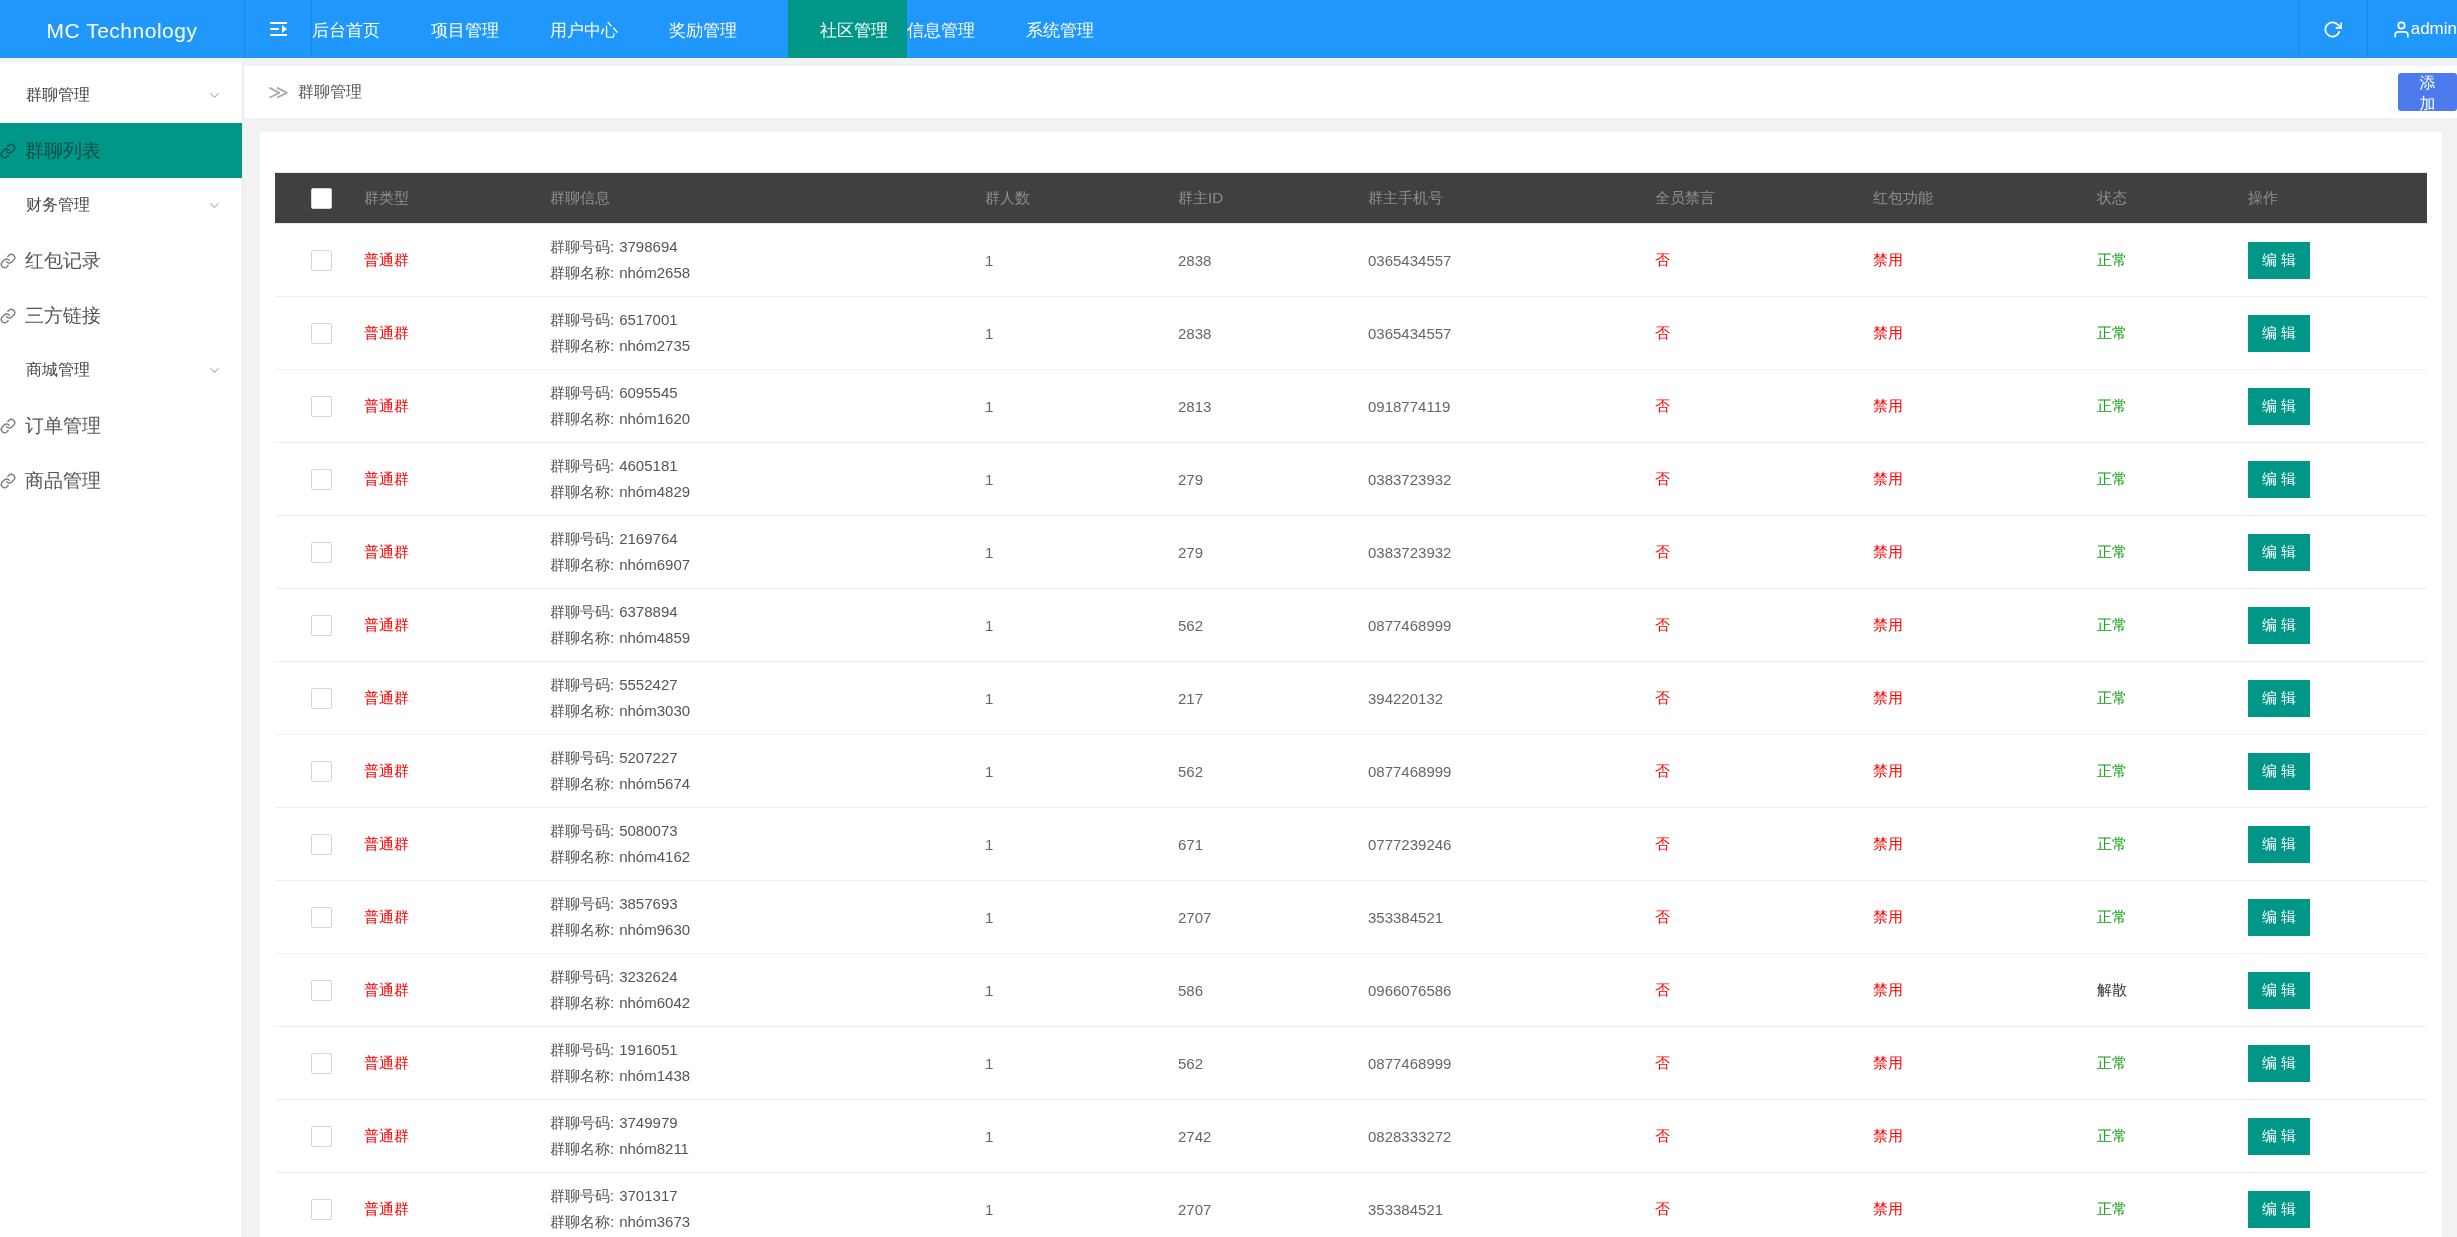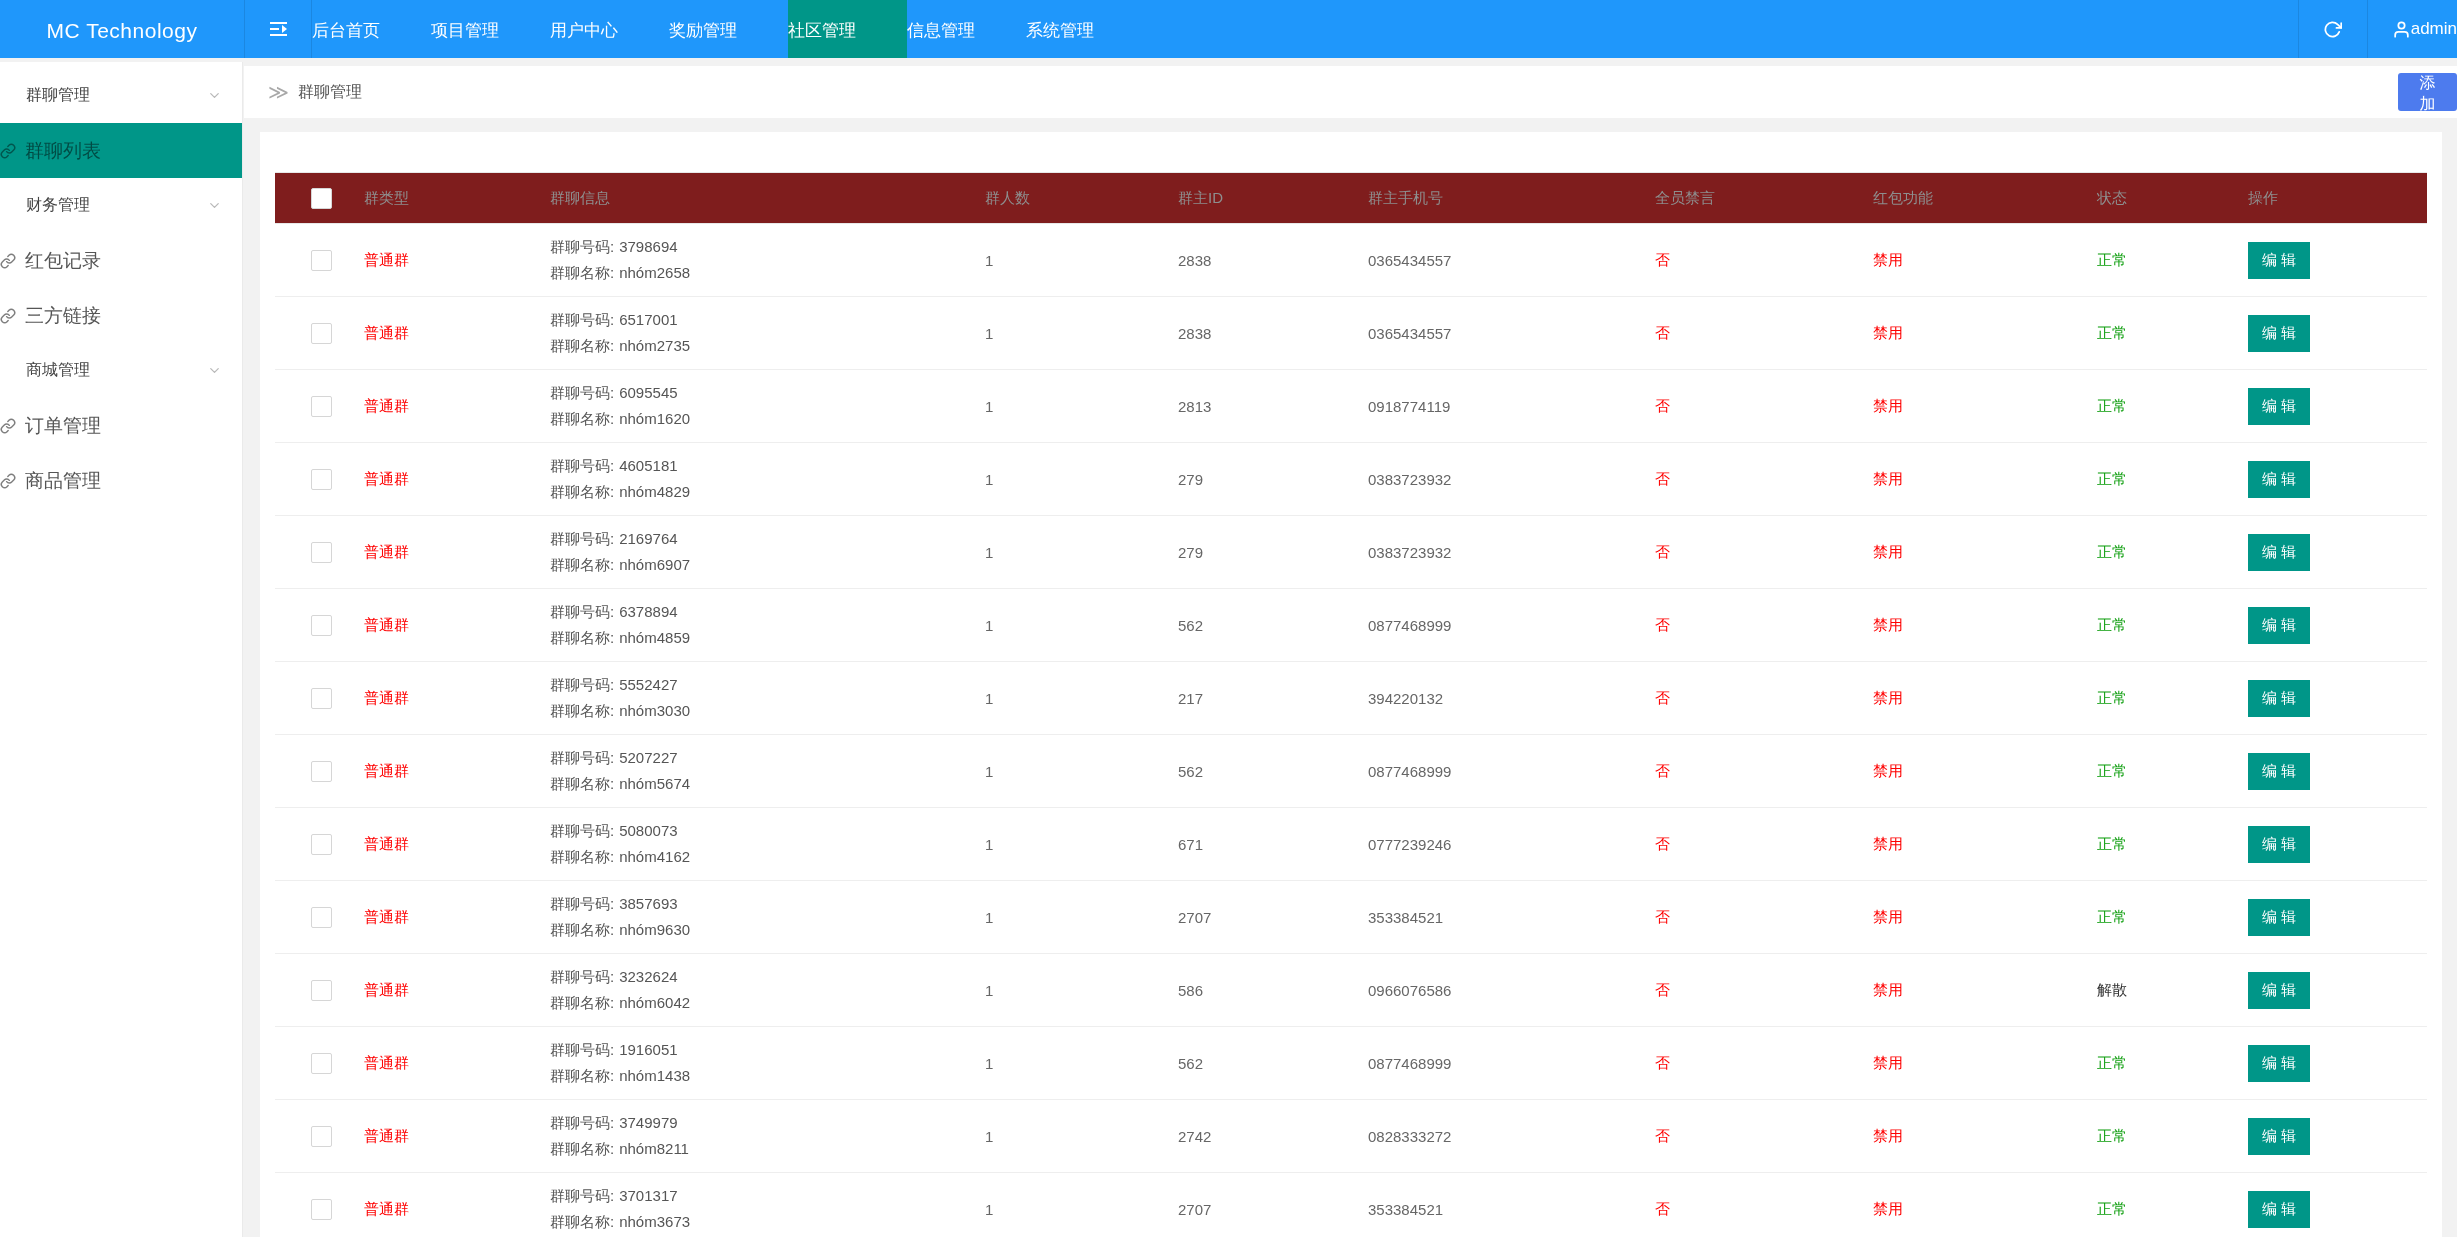--- a/index.html
+++ b/index.html
@@ -25,21 +25,21 @@
   .bar { height:2px; background:#fff; margin:4px 0; }
   .bar.mid { width:9px; position:relative; }
   .bar.mid::after {
     content:''; position:absolute; right:-8px; top:-3px; width:0; height:0;
     border-left:5px solid #fff; border-top:4px solid transparent; border-bottom:4px solid transparent;
   }
   .nav-items { display:flex; }
   .nav-item {
     width:119px; text-align:left; line-height:62px; font-size:17px; cursor:pointer;
   }
-  .nav-item.active { background:var(--active-teal,#009688); }
+  .nav-item.active { background:var(--active-teal,#009688);padding-left:32px; }
   .nav-right { margin-left:auto; display:flex; align-items:stretch; }
   .icon-btn {
     width:70px; display:flex; align-items:center; justify-content:center;
     border-left:1px solid rgba(0,0,0,.1); border-right:1px solid rgba(0,0,0,.1); cursor:pointer;
   }
   .nav-user { display:flex; align-items:center; gap:0; padding-left:24px; font-size:17px; cursor:pointer; }
   
   .sidebar {
     position:absolute; left:0; top:62px; bottom:0; width:243px; background:#fff;
     border-right:1px solid #eaeaea; padding-top:6px; z-index:2;
@@ -65,21 +65,21 @@
   .crumb-label { color:#555; font-size:16px; }
   .add-btn {
     position:absolute; left:2154px; top:7px; height:38px; padding:0 17px;
     background:var(--add-button-blue,#4d7bee); color:#fff; border:none; border-radius:3px;
     font-size:16px; font-family:inherit; cursor:pointer;
   }
   .card {
     margin:14px 15px 0 16px; background:#fff; padding:40px 15px 0 15px; height:1200px;
   }
   table { border-collapse:collapse; table-layout:fixed; width:2152px; }
-  thead tr { height:51px; background:#7f1d1d; }
+  thead tr { height:51px; background:#404040; }
   th {
     font-weight:normal; text-align:left; color:#8e8e8e; font-size:15px; padding:0;
     border-top:1px solid #e8e8e8; border-bottom:1px solid #e8e8e8;
   }
   tbody tr { height:73px; }
   td { padding:0; border-bottom:1px solid #eee; font-size:15px; color:#666; vertical-align:middle; }
   .checkbox {
     display:inline-block; width:21px; height:21px; background:#fff;
     border:1px solid #d6d6d6; border-radius:2px; margin-left:36px; vertical-align:middle; cursor:pointer;
   }

